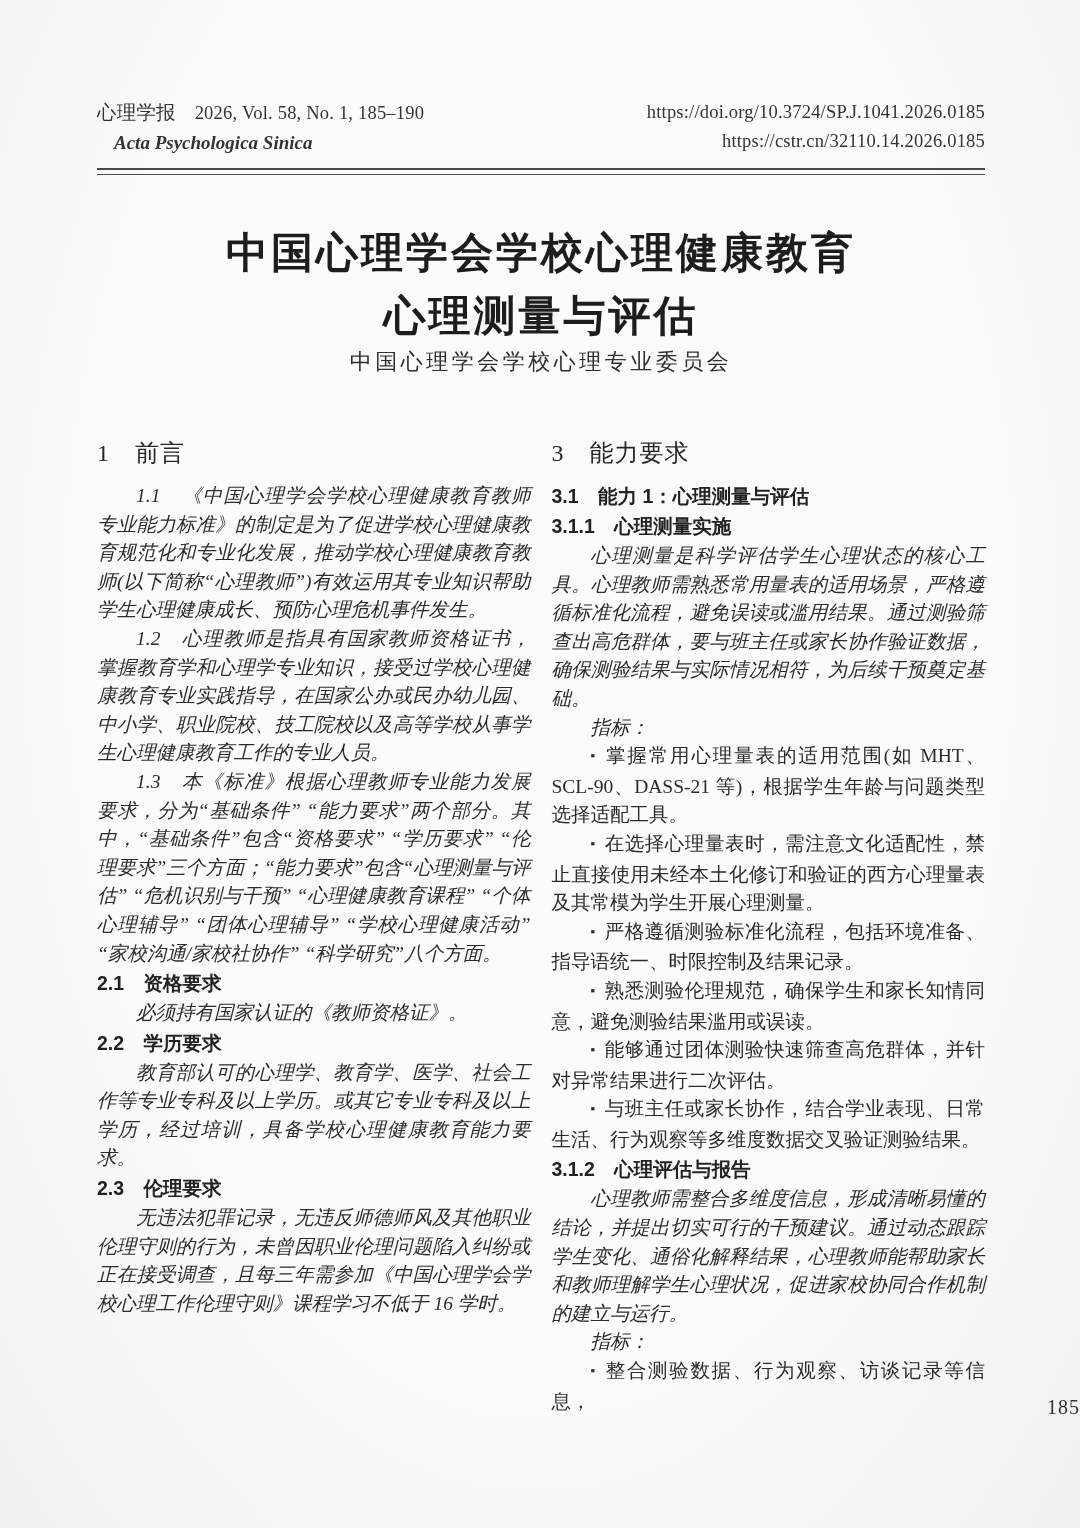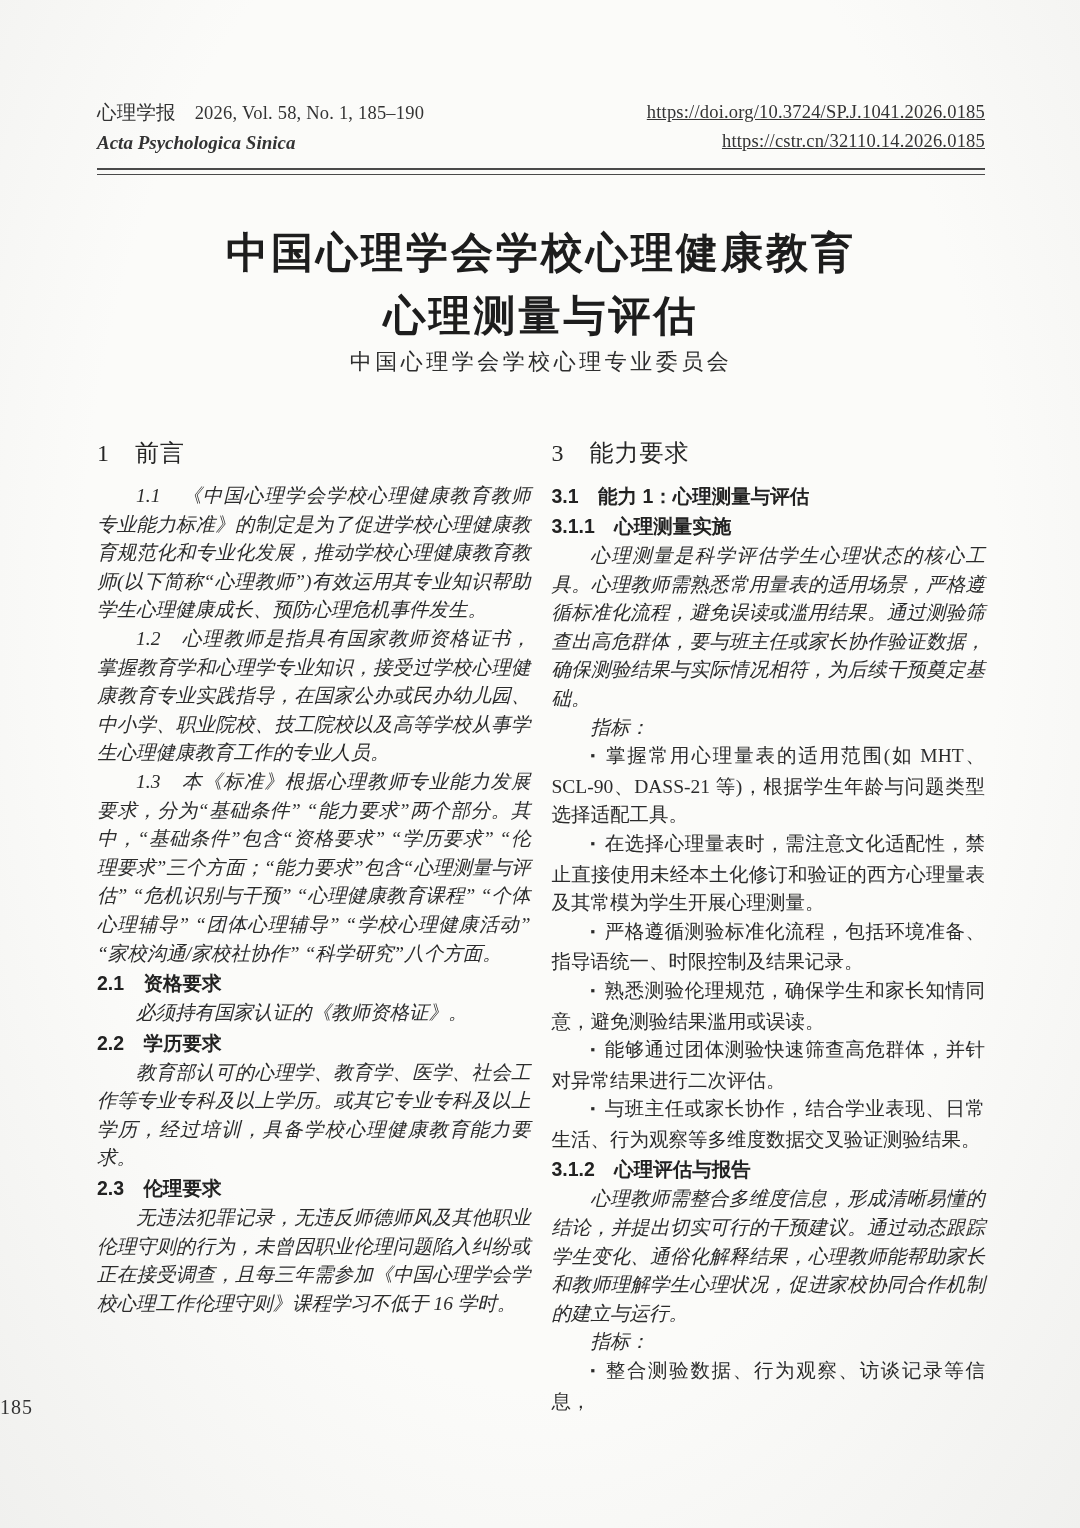--- a/index.html
+++ b/index.html
@@ -16,22 +16,22 @@
     box-sizing:border-box;
     padding:98px 95px 0 97px;
     background:radial-gradient(ellipse at 50% 40%, #fbfbf9 60%, #f0f0ee 100%);
     overflow:hidden;
   }
   
   .hdr{display:flex;justify-content:space-between;align-items:flex-start;
        font-size:18.5px;line-height:29px;color:#333;}
   .hdr-left .line1{letter-spacing:.2px;}
   .hdr-left .jzh{font-size:19.5px;margin-right:14px;}
-  .hdr-left .jen{font-style:italic;font-weight:700;font-size:19px;}
-  .hdr-right{text-align:right;letter-spacing:.2px;text-decoration:underline;}
+  .hdr-left .jen{font-style:italic;font-weight:700;font-size:19px;margin-left:17px;}
+  .hdr-right{text-align:right;letter-spacing:.2px;}
   .rule{margin-top:11px;height:4px;
         border-top:2.5px solid #4a4a4a;border-bottom:1.5px solid #4a4a4a;}
   
   .title{margin-top:46px;text-align:center;
          font-family:"Liberation Sans","DejaVu Sans",sans-serif;
          font-weight:700;color:#1d1d1d;
          font-size:42px;line-height:63px;letter-spacing:3px;}
   .author{text-align:center;font-size:22px;letter-spacing:3.5px;color:#2e2e2e;}
   
   .cols{display:flex;margin-top:52px;}
@@ -43,21 +43,21 @@
   .blk.h2,.blk.h3{
           font-family:"Liberation Sans","DejaVu Sans",sans-serif;
           font-weight:700;font-size:19.5px;line-height:29px;
           margin:1px 0;color:#222;}
   .blk.p{text-indent:2em;margin:0;font-style:italic;}
   .blk.bullet{text-indent:2em;margin:0;}
   .blt{display:inline-block;font-size:13px;transform:translateY(-2px);
        margin-right:9px;text-indent:0;color:#2b2b2b;}
   
   .pagenum{position:absolute;left:0;top:1396px;width:100%;
-           text-align:left;font-size:20px;color:#333;letter-spacing:1px;}
+           text-align:right;font-size:20px;color:#333;letter-spacing:1px;}
 </style>
 </head>
 <body>
 
 <div class="page">
 
   <div class="hdr">
     <div class="hdr-left">
       <div class="line1">
         <span class="jzh">心理学报</span>

